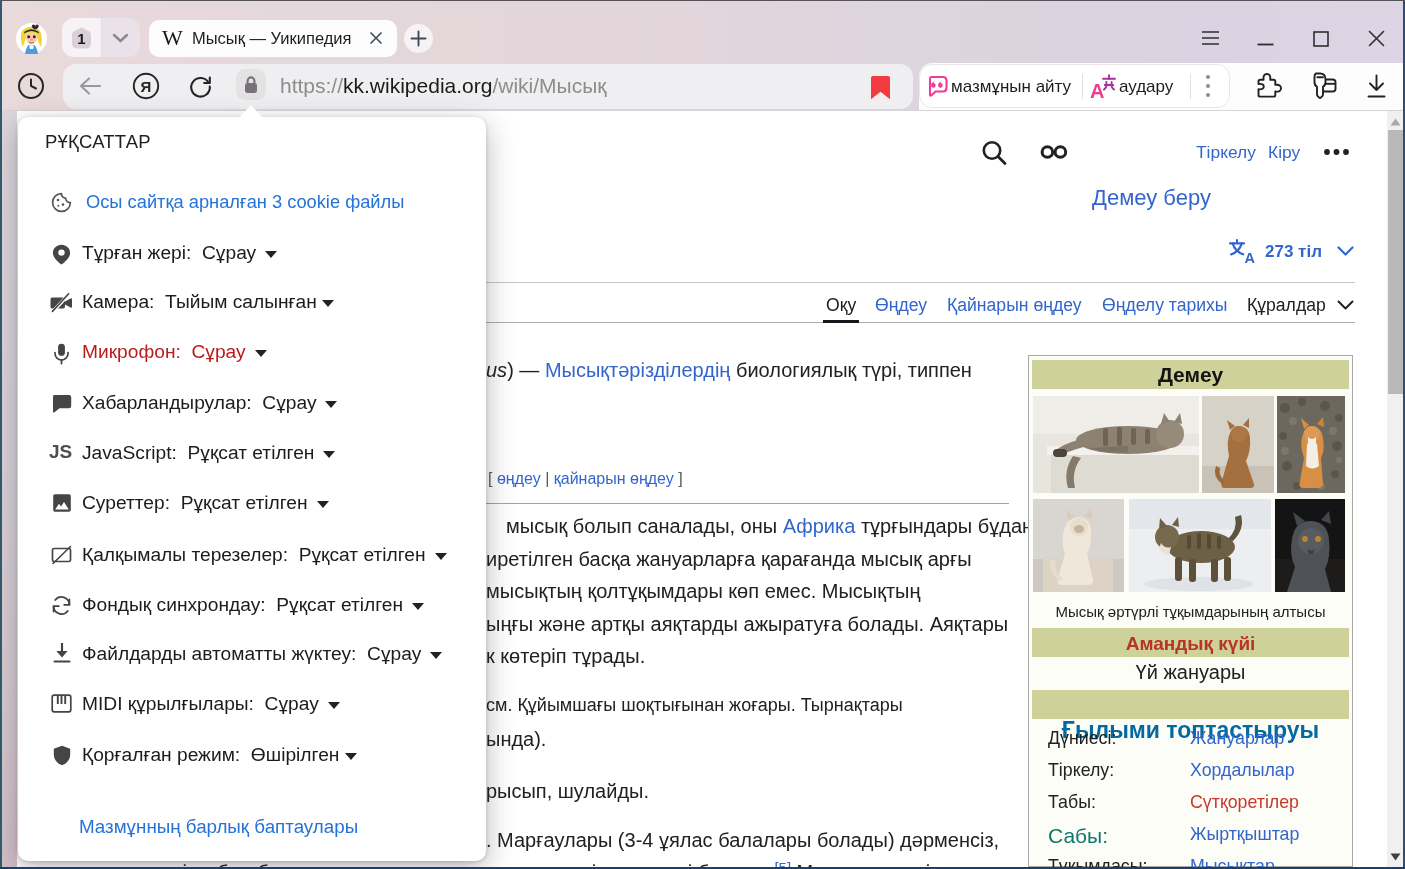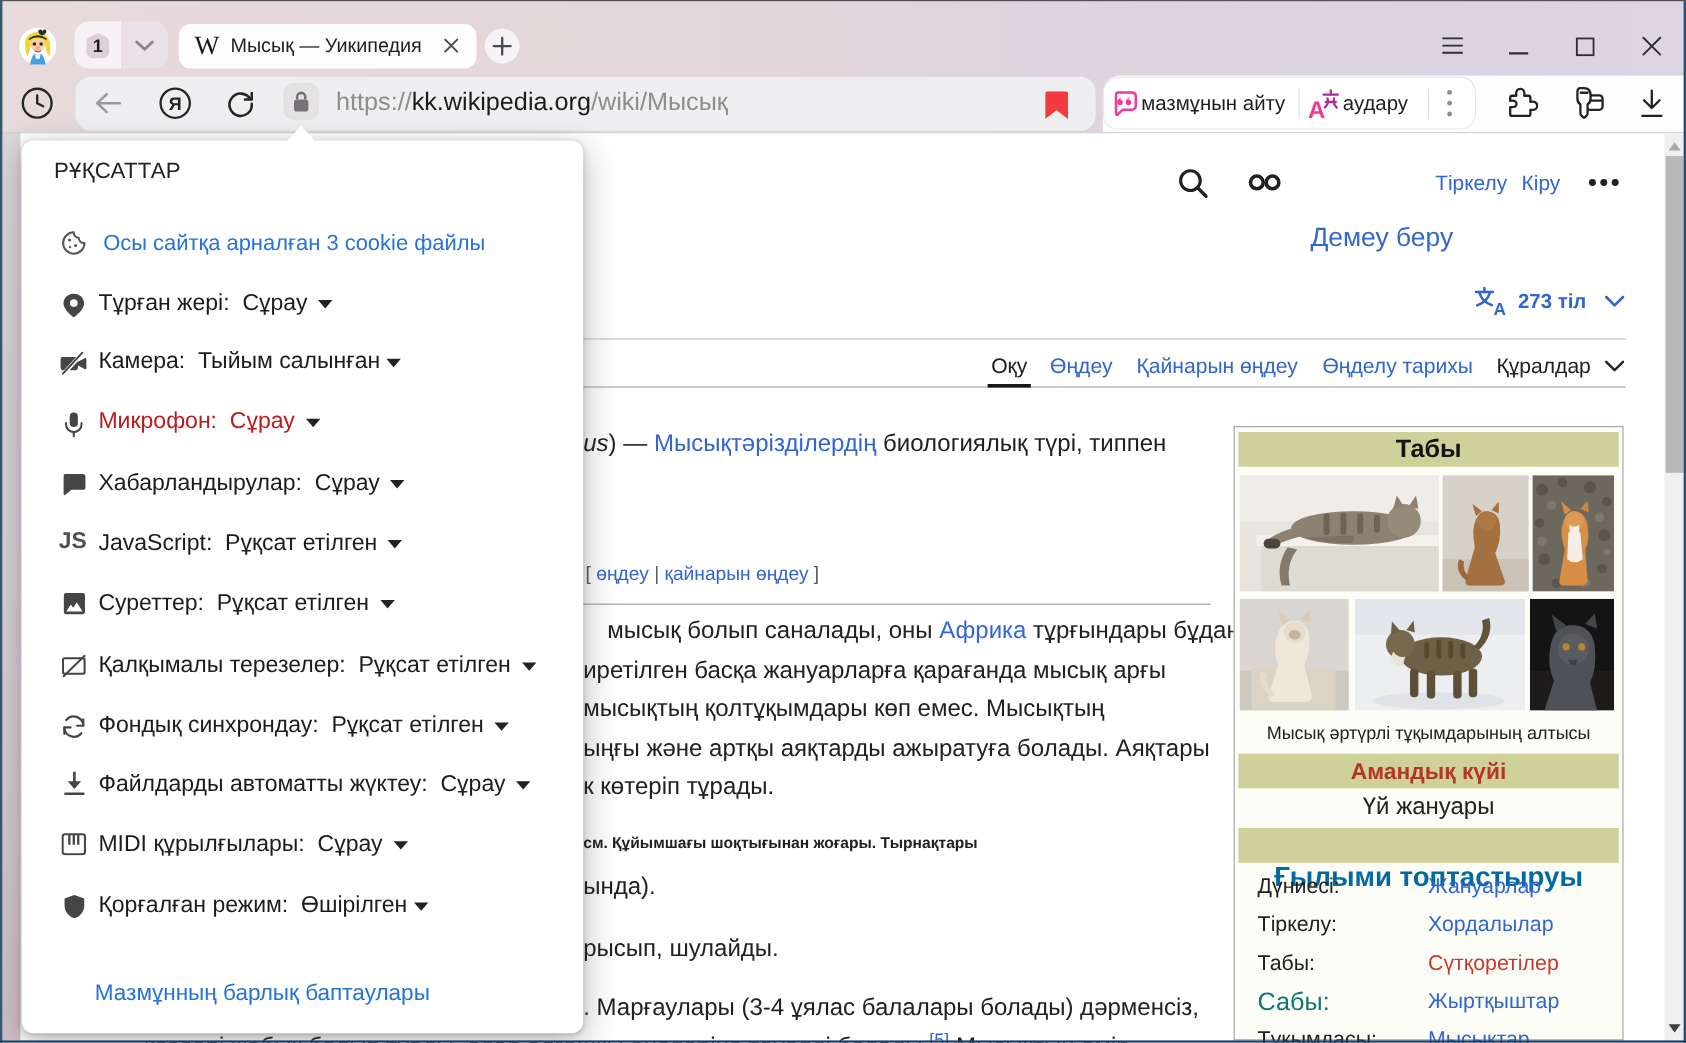--- a/index.html
+++ b/index.html
@@ -198,31 +198,31 @@
 <div class="abs" style="left:486px;top:359px;font-size:20px;color:#202122;white-space:pre;"><i>us</i>) — <a class="blue">Мысықтәрізділердің</a> биологиялық түрі, типпен</div>
 <div class="abs" style="left:488px;top:470px;font-size:16px;color:#54595d;white-space:pre;">[ <a class="blue">өңдеу</a> | <a class="blue">қайнарын өңдеу</a> ]</div>
 <div class="abs" style="left:486px;top:503px;width:523px;height:1px;background:#9fa4aa;"></div>
 
 <div class="abs" style="left:486px;top:515px;font-size:20px;color:#202122;white-space:pre;padding-left:20px;">мысық болып саналады, оны <a class="blue">Африка</a> тұрғындары бұдан</div>
 <div class="abs" style="left:486px;top:547.5px;font-size:20px;color:#202122;white-space:pre;">иретілген басқа жануарларға қарағанда мысық арғы</div>
 <div class="abs" style="left:486px;top:580px;font-size:20px;color:#202122;white-space:pre;">мысықтың қолтұқымдары көп емес. Мысықтың</div>
 <div class="abs" style="left:486px;top:612.5px;font-size:20px;color:#202122;white-space:pre;">ыңғы және артқы аяқтарды ажыратуға болады. Аяқтары</div>
 <div class="abs" style="left:486px;top:645px;font-size:20px;color:#202122;white-space:pre;">к көтеріп тұрады.</div>
 
-<div class="abs" style="left:486px;top:695px;font-size:13px;color:#202122;white-space:pre;font-weight:bold;">см. Құйымшағы шоқтығынан жоғары. Тырнақтары</div>
+<div class="abs" style="left:486px;top:695px;font-size:18px;color:#202122;white-space:pre;">см. Құйымшағы шоқтығынан жоғары. Тырнақтары</div>
 <div class="abs" style="left:486px;top:727.5px;font-size:20px;color:#202122;white-space:pre;">ында).</div>
 
 <div class="abs" style="left:486px;top:780px;font-size:20px;color:#202122;white-space:pre;">рысып, шулайды.</div>
 
 <div class="abs" style="left:486px;top:829px;font-size:20px;color:#202122;white-space:pre;">. Марғаулары (3-4 ұялас балалары болады) дәрменсіз,</div>
 <div class="abs" style="left:120px;top:859px;font-size:20px;color:#202122;white-space:pre;">көздері жабық болып туады, олар алғашқы енелеріне тәуелді болады.<span class="blue" style="font-size:15px;vertical-align:6px;">[5]</span> Мысықтың өмір</div>
 
 <div class="abs" style="left:1028px;top:355px;width:325px;height:512px;background:#fdfdf7;border:1px solid #a8a8a8;box-sizing:border-box;"></div>
 <div class="abs" style="left:1032px;top:360px;width:317px;height:29px;background:#cfd19b;"></div>
-<div class="abs" style="left:1032px;top:363px;width:317px;font-size:21px;font-weight:bold;color:#141414;text-align:center;">Табы</div>
+<div class="abs" style="left:1032px;top:363px;width:317px;font-size:21px;font-weight:bold;color:#141414;text-align:center;">Демеу</div>
 
 <svg class="abs" style="left:1033px;top:396px;" width="166" height="97" viewBox="0 0 166 97">
 <rect width="166" height="97" fill="#e8e5df"></rect>
 <rect y="0" width="166" height="38" fill="#efede8"></rect>
 <rect x="18" y="55" width="148" height="42" fill="#dedbd3"></rect>
 <rect x="14" y="50" width="152" height="9" fill="#f3f1ec"></rect>
 <ellipse cx="95" cy="44" rx="52" ry="14" fill="#8d8272"></ellipse>
 <circle cx="137" cy="38" r="14" fill="#968a78"></circle>
 <path d="M128 28 L131 17 L137 26 Z" fill="#8d8272"></path>
     <path d="M141 26 L147 17 L149 28 Z" fill="#8d8272"></path>

